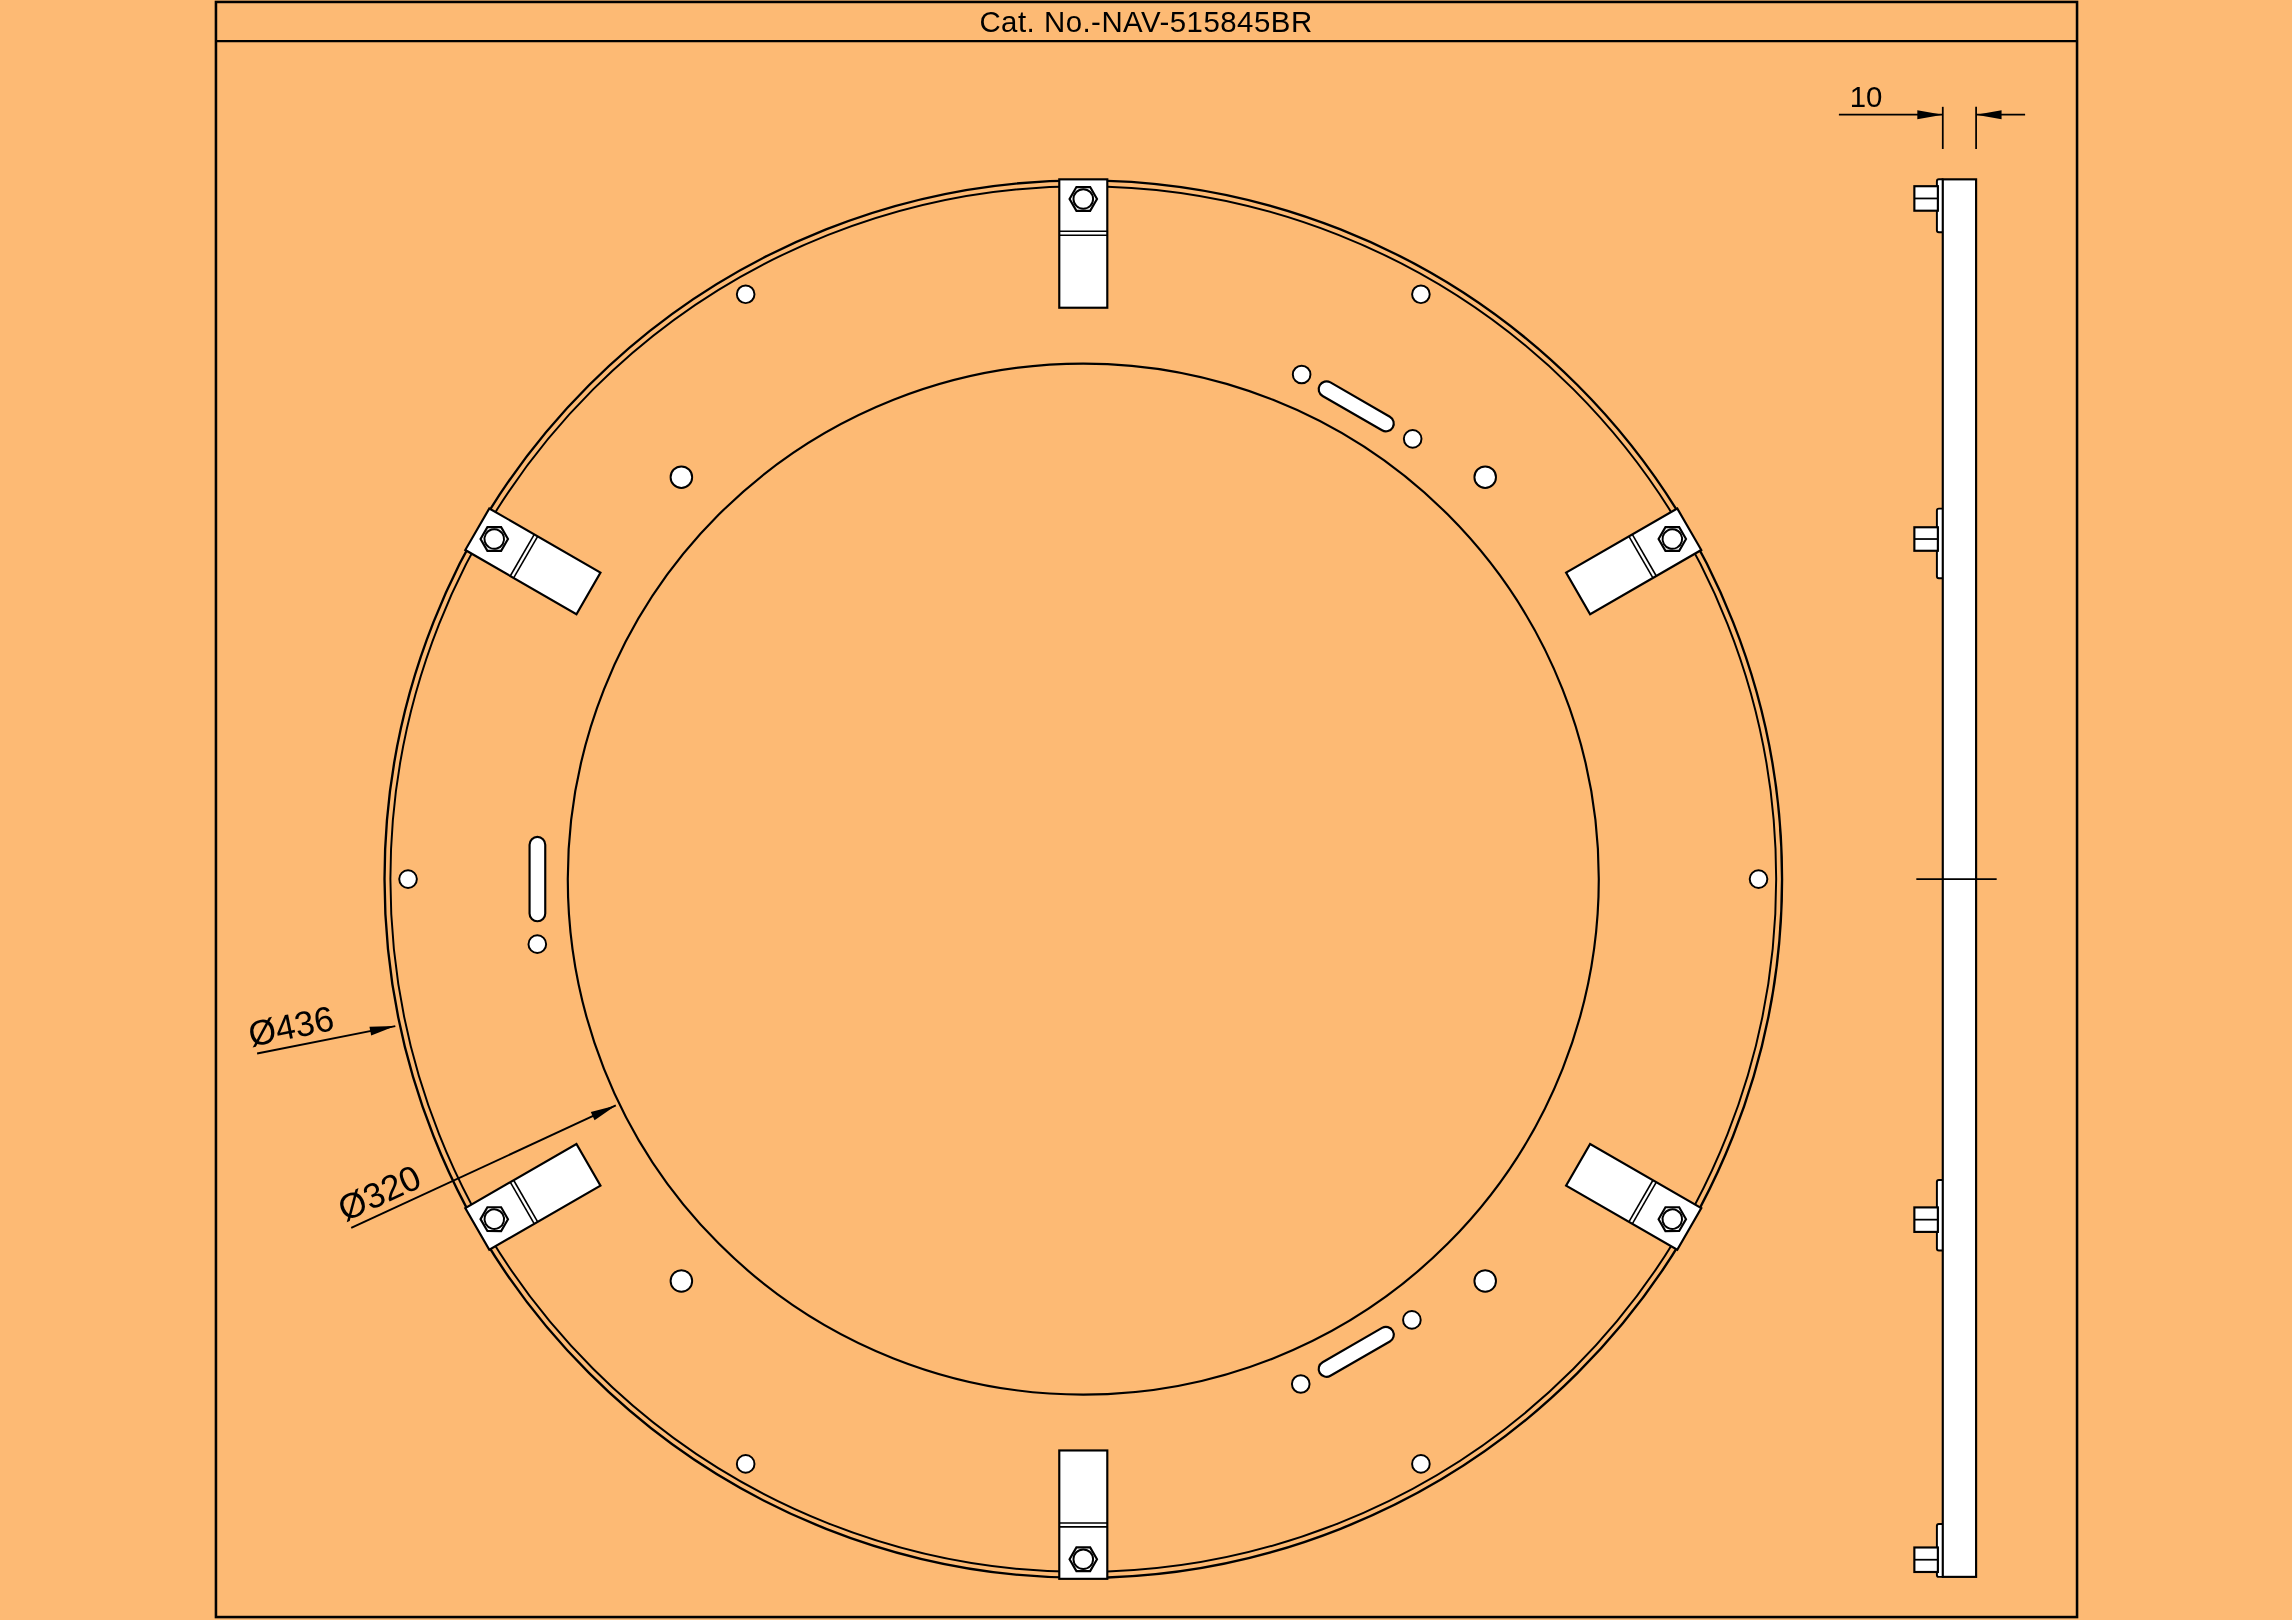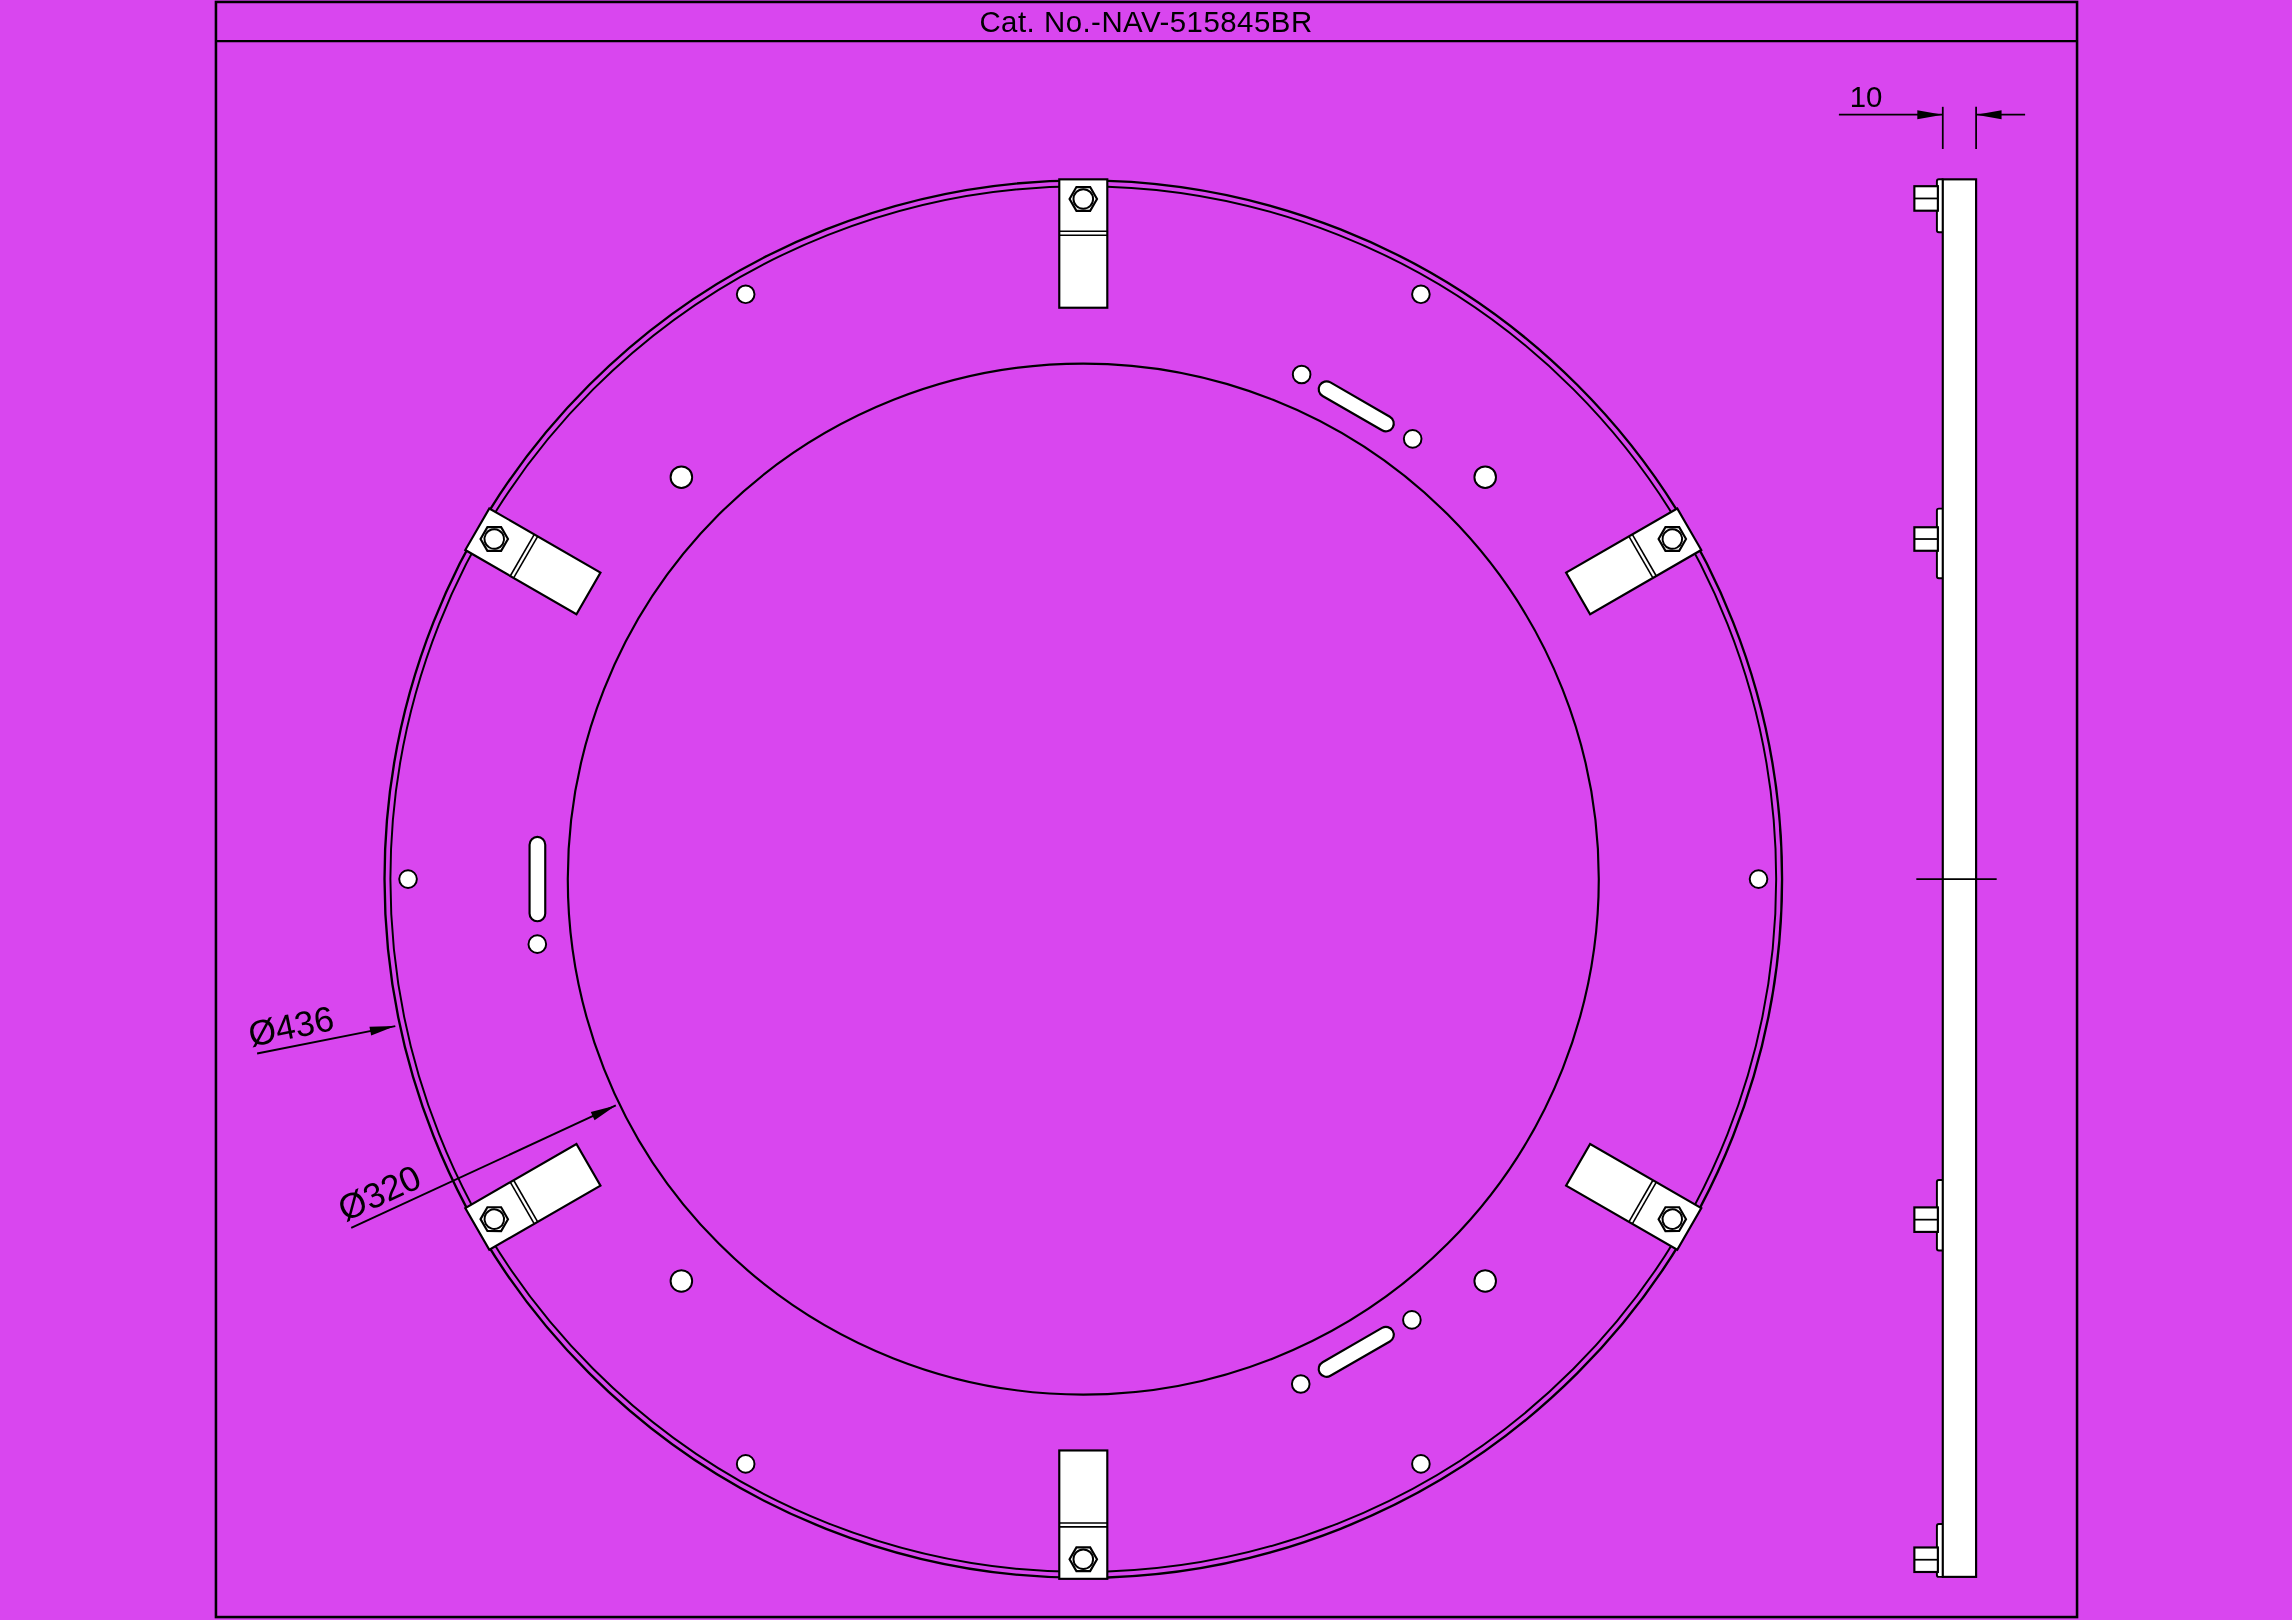--- a/index.html
+++ b/index.html
@@ -1,20 +1,20 @@
 <!DOCTYPE html>
 <html><head>
 <meta charset="utf-8">
 <style>
   html,body{
     margin:0;padding:0;background:#ffffff;
     font-family:"Liberation Sans", sans-serif;
   }
   .sheet{
-    position:relative;width:2293px;height:1620px;background:#d946ef;overflow:hidden;
+    position:relative;width:2293px;height:1620px;background:#fdba74;overflow:hidden;
   }
   svg{display:block}
   text{fill:#000000}
   .title-text{font-size:30px;letter-spacing:.5px}
   .dim-text{font-size:36px}
   .thk-text{font-size:30px}
 </style>
 </head>
 <body>
 

